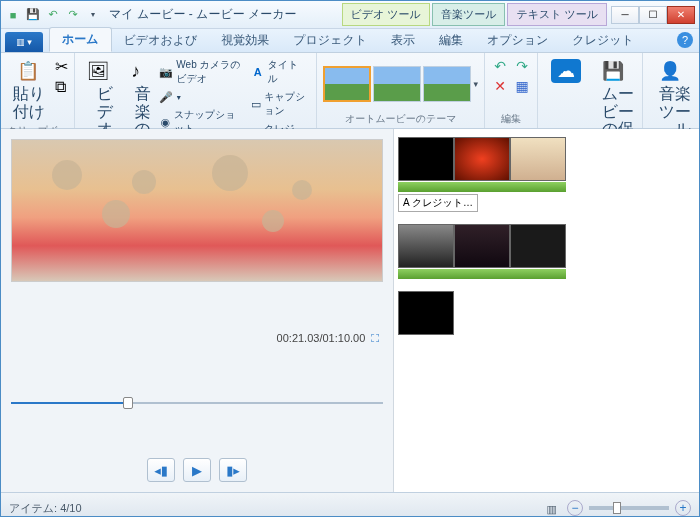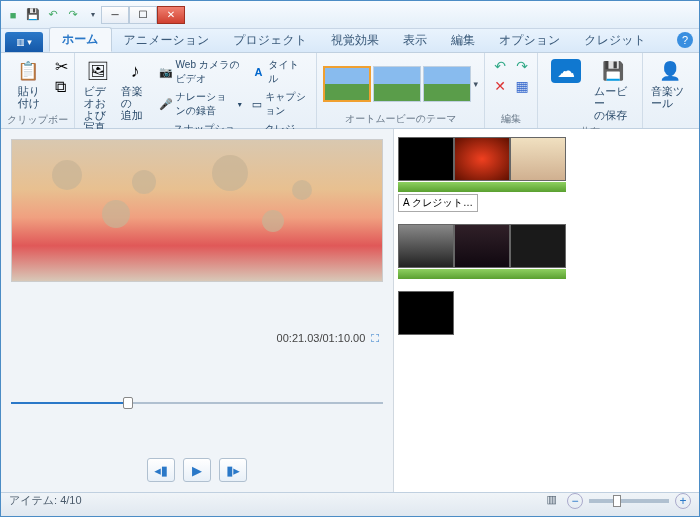--- a/index.html
+++ b/index.html
@@ -21,21 +21,21 @@
 .filemenu { width: 38px; height: 20px; background: linear-gradient(#2a78c8,#1558a8); border-radius: 3px 3px 0 0; margin-right: 6px; color:#fff; font-size:9px; display:flex;align-items:center;justify-content:center; cursor:pointer; }
 .tab { font-size: 12px; color: #3a5a7a; padding: 3px 12px 3px; cursor:pointer; }
 .tab.active { background: #f4f8fc; border: 1px solid #c0d0e0; border-bottom: 1px solid #f4f8fc; border-radius: 3px 3px 0 0; color:#2a78c8; font-weight: bold; }
 .help { position:absolute; right:6px; top:3px; width:16px;height:16px;border-radius:50%;background:#3a8fe0;color:#fff;font-size:11px;display:flex;align-items:center;justify-content:center;cursor:pointer; }
 .ribbon { height: 76px; background: linear-gradient(#f4f8fc,#e8f0f8); border-bottom: 1px solid #c0d0e0; display: flex; }
 .group { border-right: 1px solid #d0dce8; padding: 4px 6px 2px; display: flex; flex-direction: column; }
 .groupbody { flex: 1; display: flex; gap: 4px; align-items: flex-start; }
 .grouplabel { font-size: 10px; color: #6a7a8a; text-align: center; padding-top: 2px; }
 .bigbtn { width: 44px; display:flex;flex-direction:column;align-items:center;gap:2px;cursor:pointer;padding:2px; }
 .bigbtn .bicon { width:24px;height:24px;display:flex;align-items:center;justify-content:center;font-size:18px; }
-.bigbtn .blbl { font-size:11px;color:#2a4a6a;text-align:left;line-height:1.1; }
+.bigbtn .blbl { font-size:16px;color:#2a4a6a;text-align:right;line-height:1.1; }
 .smallbtns { display:flex;flex-direction:column;gap:2px; }
 .smallbtn { display:flex;align-items:center;gap:3px;font-size:10px;color:#2a4a6a;cursor:pointer;padding:1px 3px; }
 .smallbtn .sicon { width:14px;height:14px;font-size:11px;display:flex;align-items:center;justify-content:center; }
 .themes { display:flex;gap:2px;align-items:center; }
 .theme { width:48px;height:36px;border:1px solid #c0d0e0;background:linear-gradient(#88bbee 50%,#5a9d4a 50%);cursor:pointer; }
 .theme.active { border:2px solid #f0a030; }
 .editicons { display:flex;flex-direction:column;gap:2px; }
 .editrow { display:flex;gap:4px; }
 .eicon { width:18px;height:18px;font-size:14px;cursor:pointer;display:flex;align-items:center;justify-content:center; }
 .workspace { flex:1; display:flex; background:#f0f4f8; overflow:hidden; }
@@ -48,53 +48,59 @@
 .playslider .fill { position:absolute; left:0; width:30%; top:3px; height:2px; background:#2a78c8; }
 .playslider .thumb { position:absolute; left:30%; top:-2px; width:10px;height:12px;background:#fff;border:1px solid #888;border-radius:2px;cursor:pointer; }
 .playctrls { display:flex; justify-content:center; gap:8px; }
 .playbtn { width:28px;height:24px;border:1px solid #b0c0d0;border-radius:3px;background:linear-gradient(#fff,#e8f0f8);color:#2a78c8;font-size:13px;display:flex;align-items:center;justify-content:center;cursor:pointer; }
 .timeline { flex:1; background:#fff; border-left:1px solid #d0d8e0; padding:8px 4px; overflow:auto; }
 .tlrow { margin-bottom:12px; }
 .tlclips { display:flex;gap:0; }
 .tlclip { height:44px;border:1px solid #666; }
 .tlaudio { height:10px;background:linear-gradient(#8ed060,#5aa030);margin-top:1px; }
 .tltext { margin-top:2px;border:1px solid #aaa;background:#fff;font-size:10px;padding:1px 4px;display:inline-block; }
-.statusbar { height:24px;background:linear-gradient(#f0f4f8,#e0e8f0);border-top:1px solid #c0d0e0;display:flex;align-items:flex-start;padding:0 8px;font-size:11px;color:#4a5a6a; }
+.statusbar { height:24px;background:linear-gradient(#f0f4f8,#e0e8f0);border-top:1px solid #c0d0e0;display:flex;align-items:flex-end;padding:0 8px;font-size:11px;color:#4a5a6a; }
 .statusbar .spacer { flex:1; }
 .zoom { display:flex;align-items:center;gap:6px; }
 .zoomslider { width:80px;height:4px;background:#b0c0d0;position:relative; }
 .zoomslider .zt { position:absolute;left:30%;top:-4px;width:8px;height:12px;background:#fff;border:1px solid #888;cursor:pointer; }
 .zbtn { width:16px;height:16px;border:1px solid #aac;border-radius:50%;font-size:12px;display:flex;align-items:center;justify-content:center;color:#2a78c8;cursor:pointer; }
 </style>
 </head>
 <body>
 
 <div class="window">
 
   <div class="titlebar">
     <div class="qat">
       <span class="ic">■</span>
       <span class="ic">💾</span>
       <span class="ic">↶</span>
       <span class="ic">↷</span>
       <span class="ic" style="font-size:8px;color:#456">▾</span>
     </div>
+    <div class="title">マイ ムービー - ムービー メーカー</div>
+    <div class="tooltabs">
+      <div class="tooltab video">ビデオ ツール</div>
+      <div class="tooltab audio">音楽ツール</div>
+      <div class="tooltab text">テキスト ツール</div>
+    </div>
     <div class="winbtns">
       <div class="winbtn">─</div>
       <div class="winbtn">☐</div>
       <div class="winbtn close">✕</div>
     </div>
   </div>
 
   <div class="tabrow">
     <div class="filemenu">▥ ▾</div>
     <div class="tab active">ホーム</div>
-    <div class="tab">アニメーション</div>
+    <div class="tab">ビデオおよび</div>
+    <div class="tab">視覚効果</div>
     <div class="tab">プロジェクト</div>
-    <div class="tab">視覚効果</div>
     <div class="tab">表示</div>
     <div class="tab">編集</div>
     <div class="tab">オプション</div>
     <div class="tab">クレジット</div>
     <div class="help">?</div>
   </div>
 
   <div class="ribbon">
     <div class="group">
       <div class="groupbody">
@@ -123,21 +129,20 @@
           <div class="blbl" style="white-space:pre-line">音楽の
 追加</div>
         </div>
         <div class="smallbtns">
           <div class="smallbtn">
               <span class="sicon">📷</span>
               <span>Web カメラのビデオ</span>
             </div>
           <div class="smallbtn">
               <span class="sicon">🎤</span>
-              <span>ナレーションの録音</span>
               <span style="font-size:8px">▾</span>
             </div>
           <div class="smallbtn">
               <span class="sicon">◉</span>
               <span>スナップショット</span>
             </div>
         </div>
         <div class="smallbtns">
           <div class="smallbtn">
               <span class="sicon" style="color:#06c;font-weight:bold">A</span>

